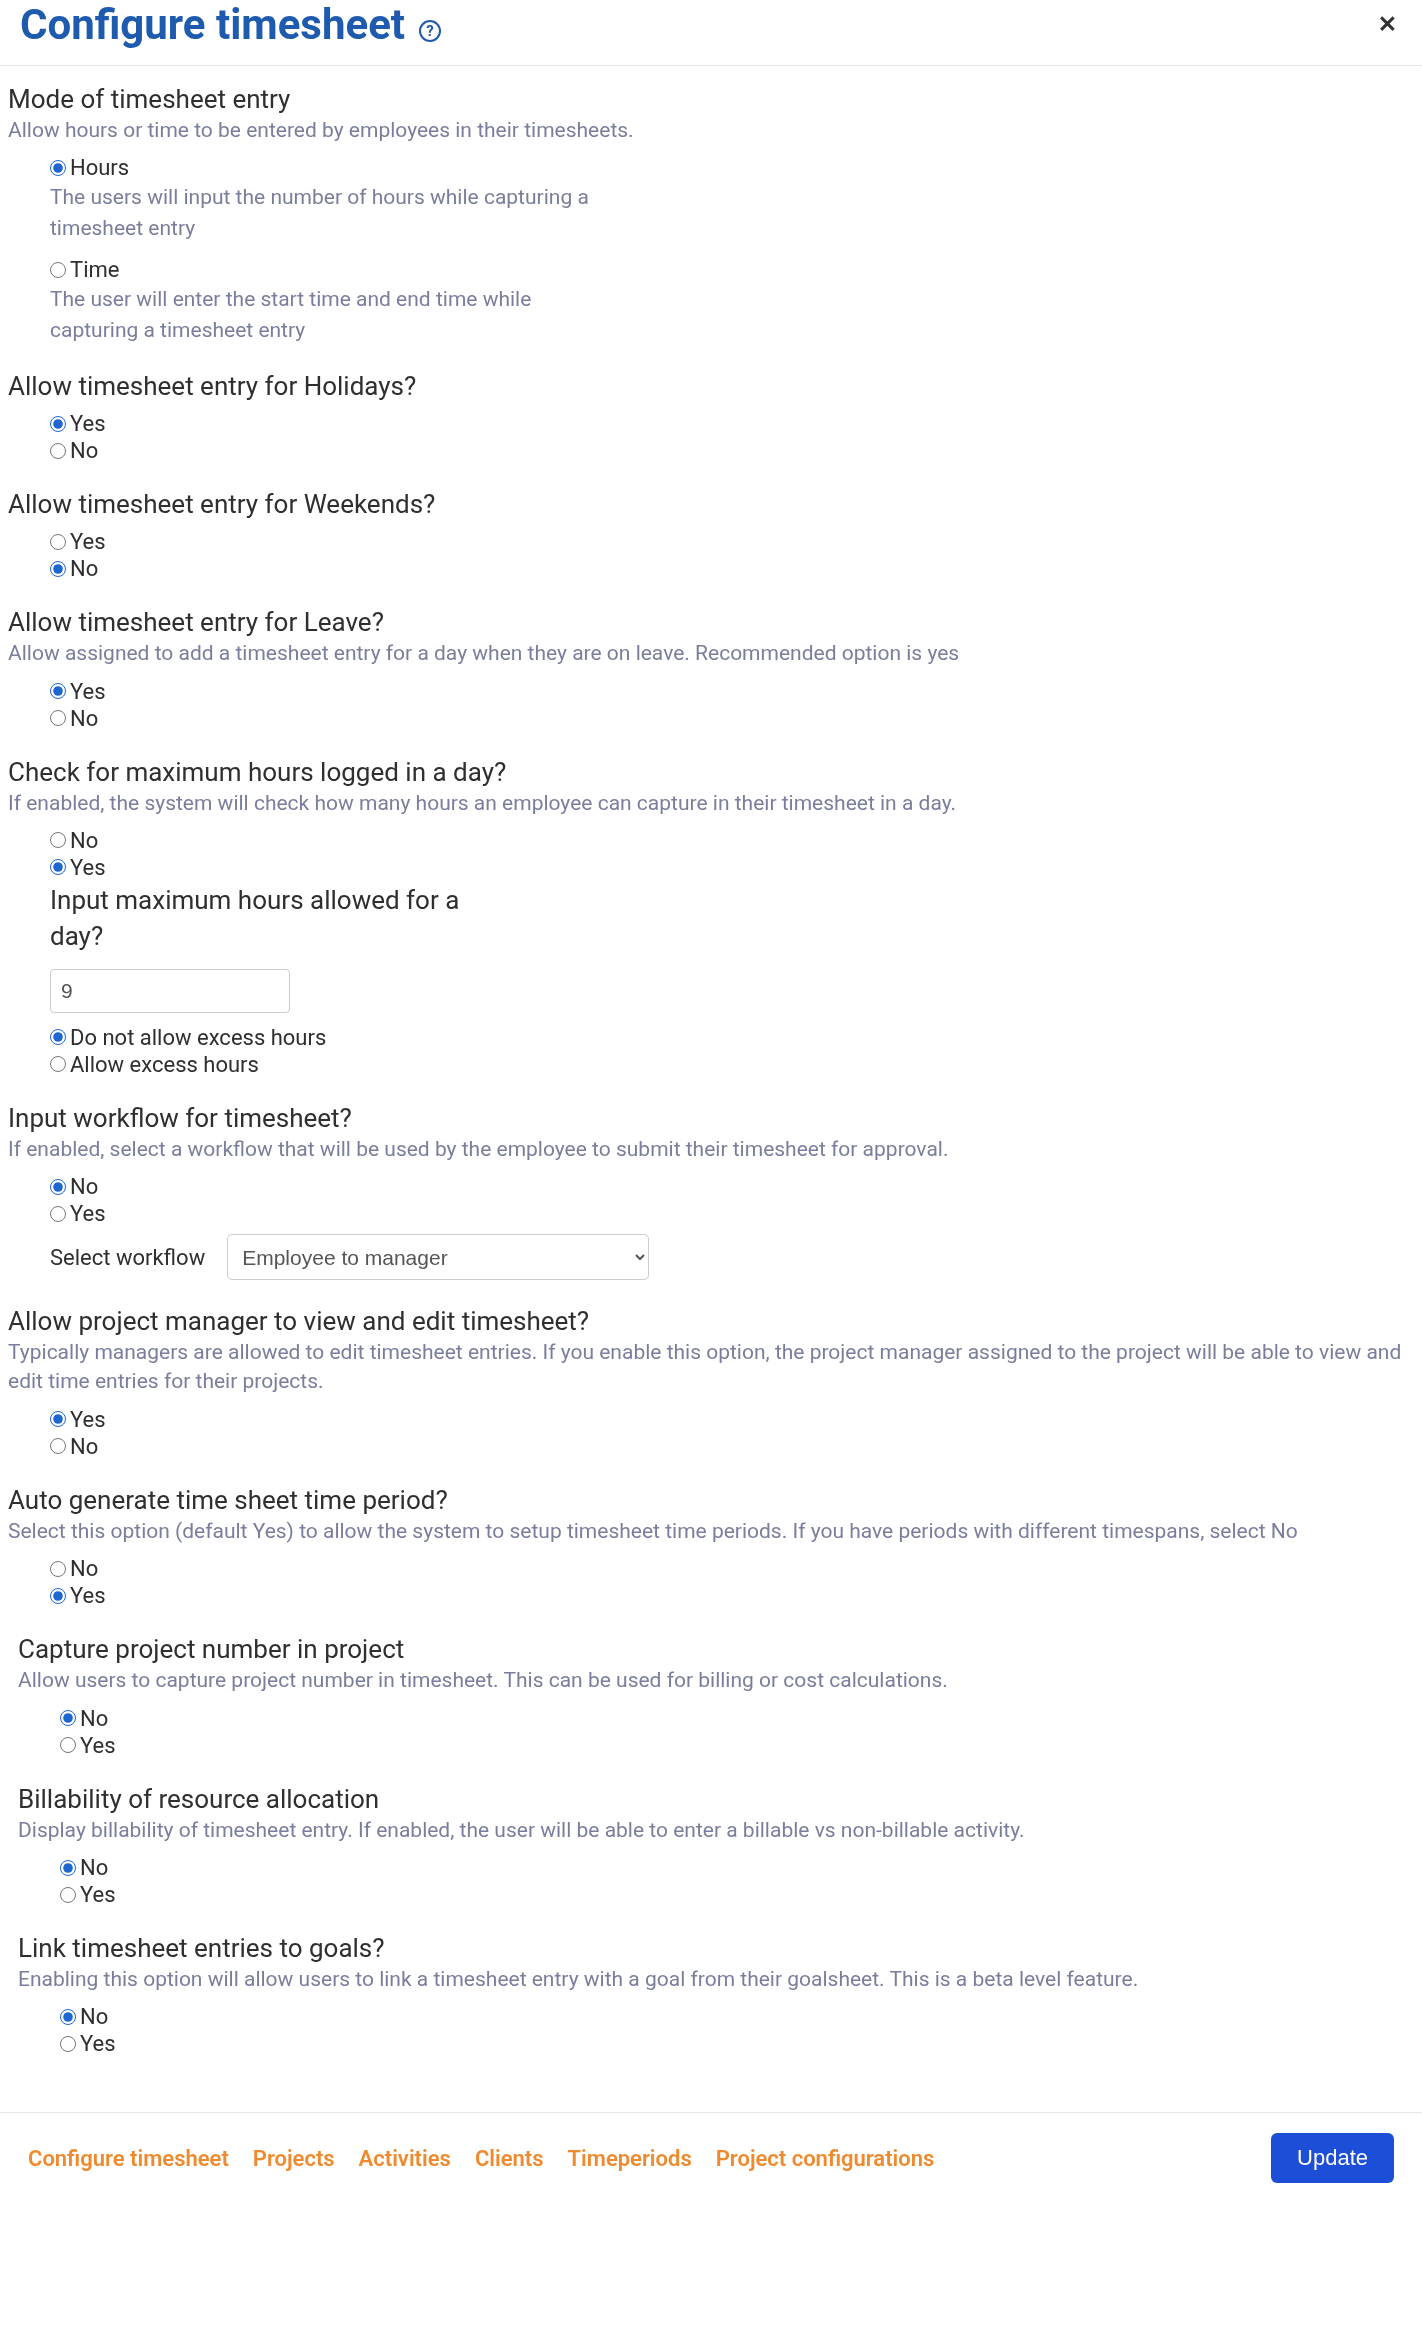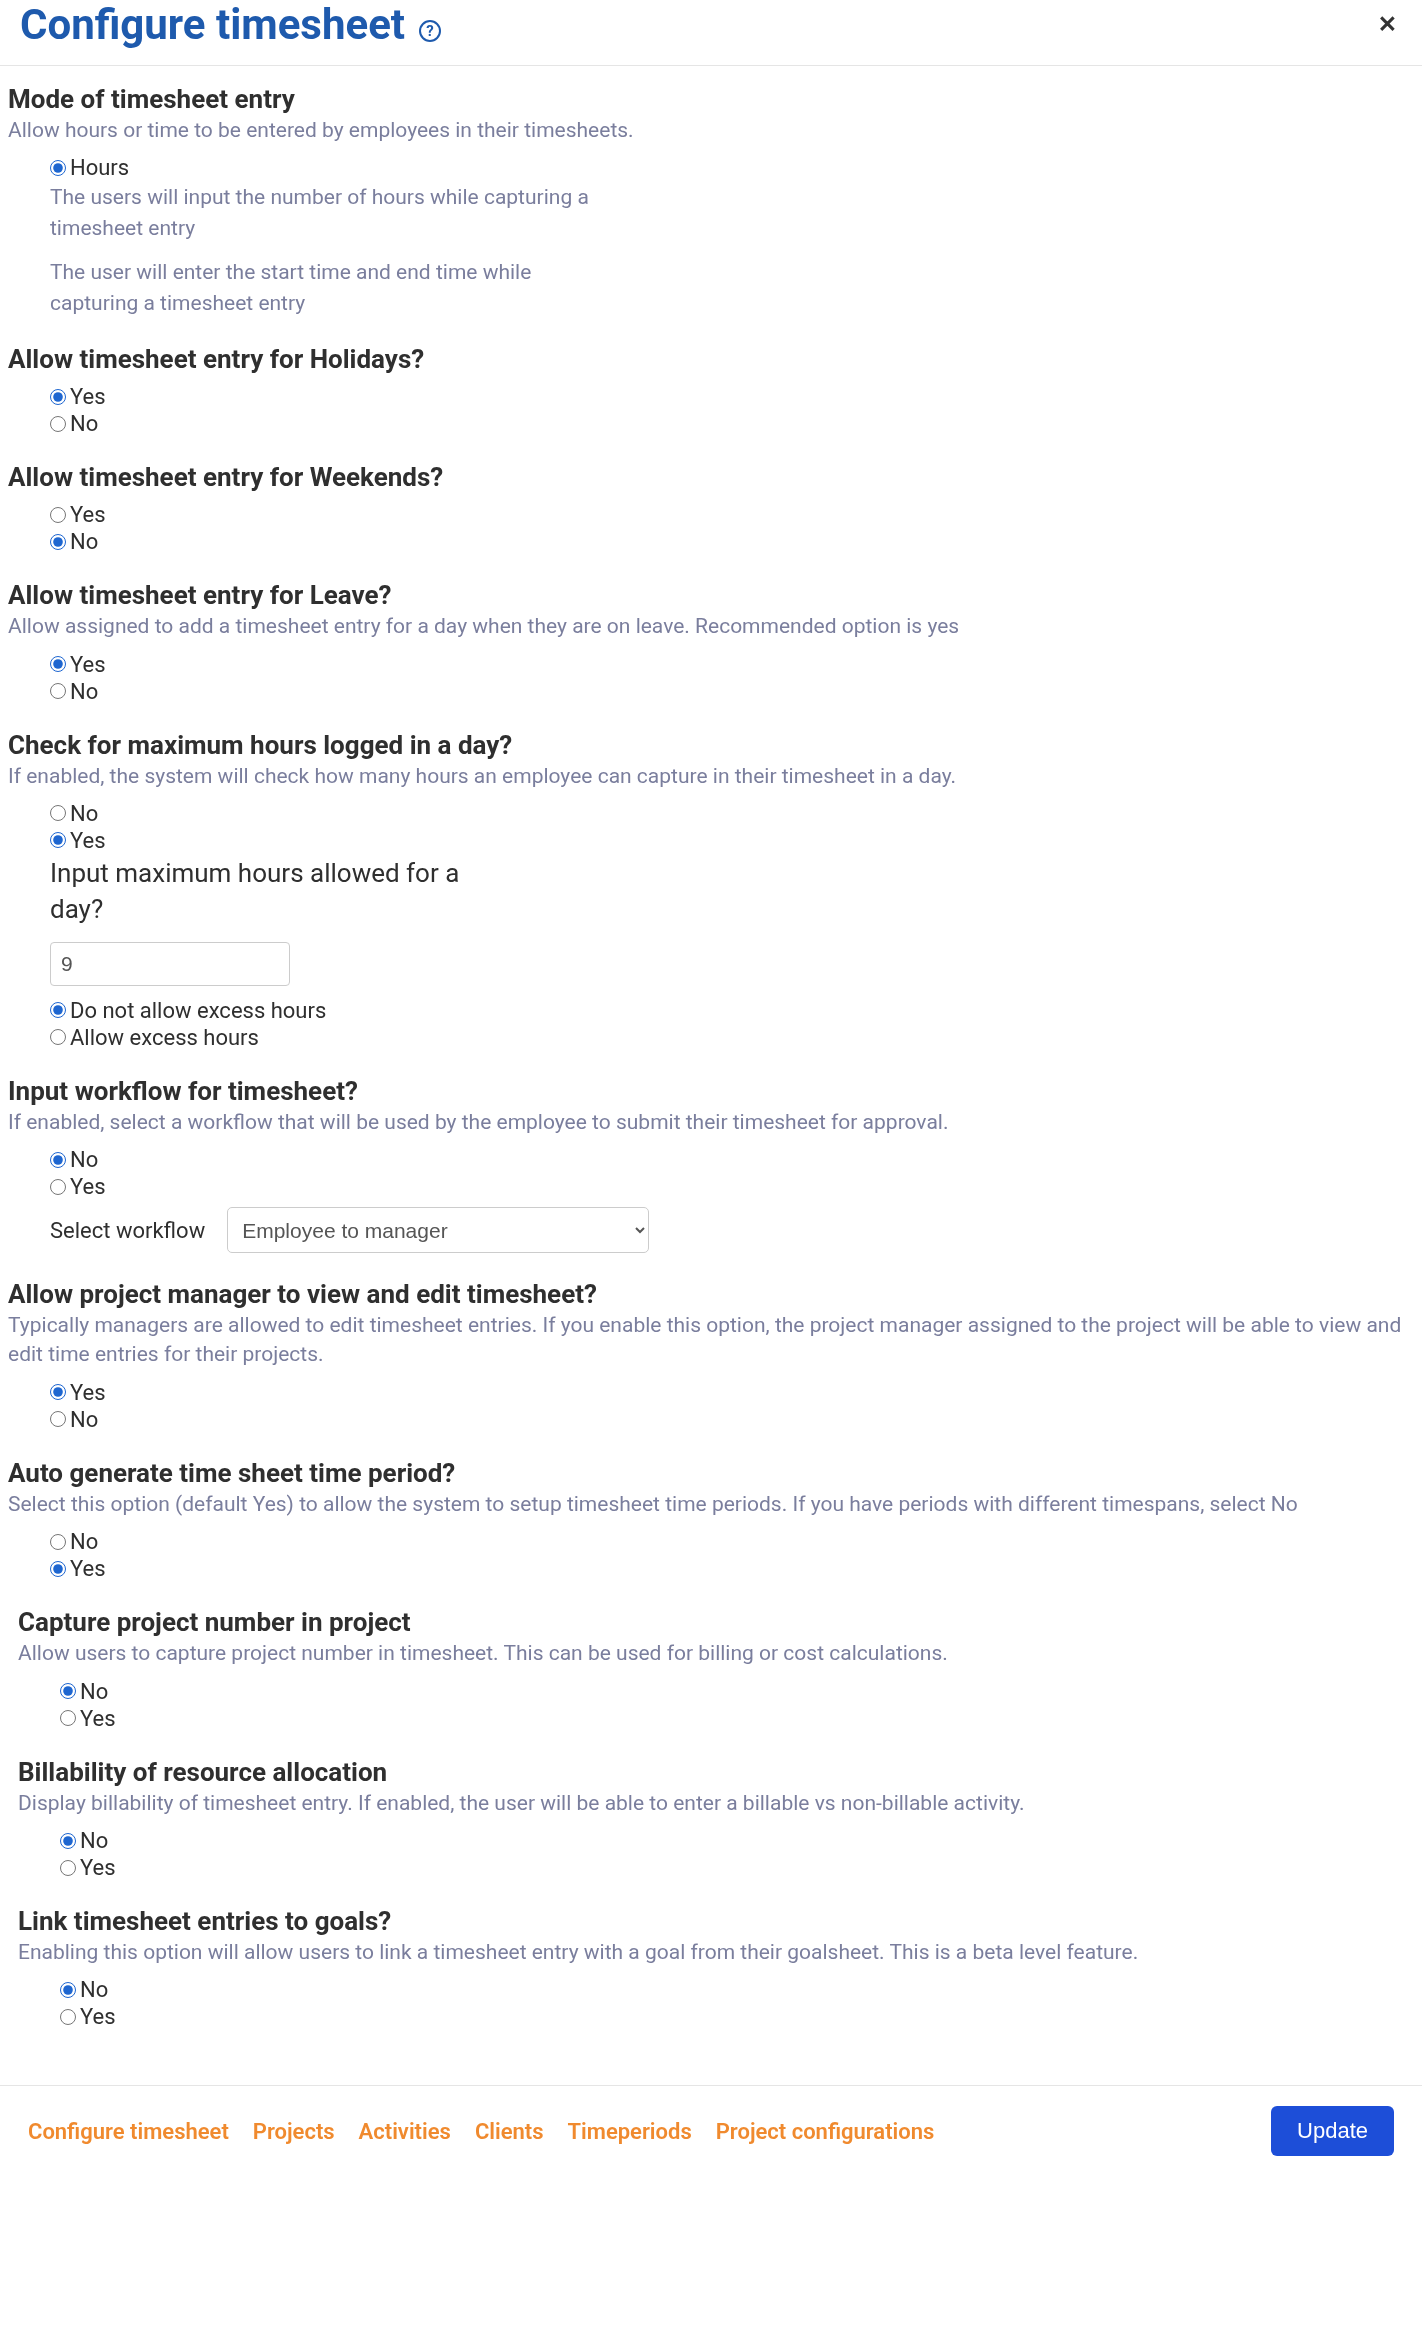--- a/index.html
+++ b/index.html
@@ -46,21 +46,21 @@
     }
     .modal-body {
       padding: 18px 8px 30px 8px;
     }
     .section {
       margin-bottom: 26px;
     }
     .section-title {
       font-size: 26px;
       color: #2f2f2f;
-      font-weight: 700;
+      font-weight: 400;
       margin-bottom: 2px;
     }
     .section-desc {
       font-size: 21px;
       color: #7a7e9d;
       margin-bottom: 8px;
       line-height: 1.4;
     }
     .option-block {
       padding-left: 42px;
@@ -170,20 +170,24 @@
 
   <div class="section">
     <div class="section-title">Mode of timesheet entry</div>
     <div class="section-desc">Allow hours or time to be entered by employees in their timesheets.</div>
     <div class="option-block">
       <div class="radio-row">
         <input type="radio" name="mode" checked="" style="">
         <span class="radio-label">Hours</span>
       </div>
       <div class="radio-desc">The users will input the number of hours while capturing a timesheet entry</div>
+      <div class="radio-row">
+        <input type="radio" name="mode" style="">
+        <span class="radio-label">Time</span>
+      </div>
       <div class="radio-desc">The user will enter the start time and end time while capturing a timesheet entry</div>
     </div>
   </div>
 
   <div class="section">
     <div class="section-title">Allow timesheet entry for Holidays?</div>
     <div class="option-block">
       <div class="radio-row">
         <input type="radio" name="holidays" checked="" style="">
         <span class="radio-label">Yes</span>

